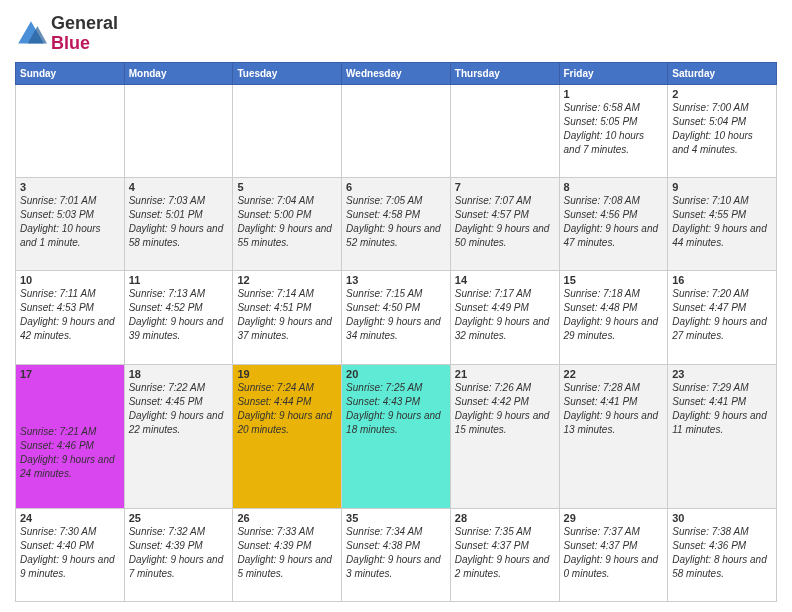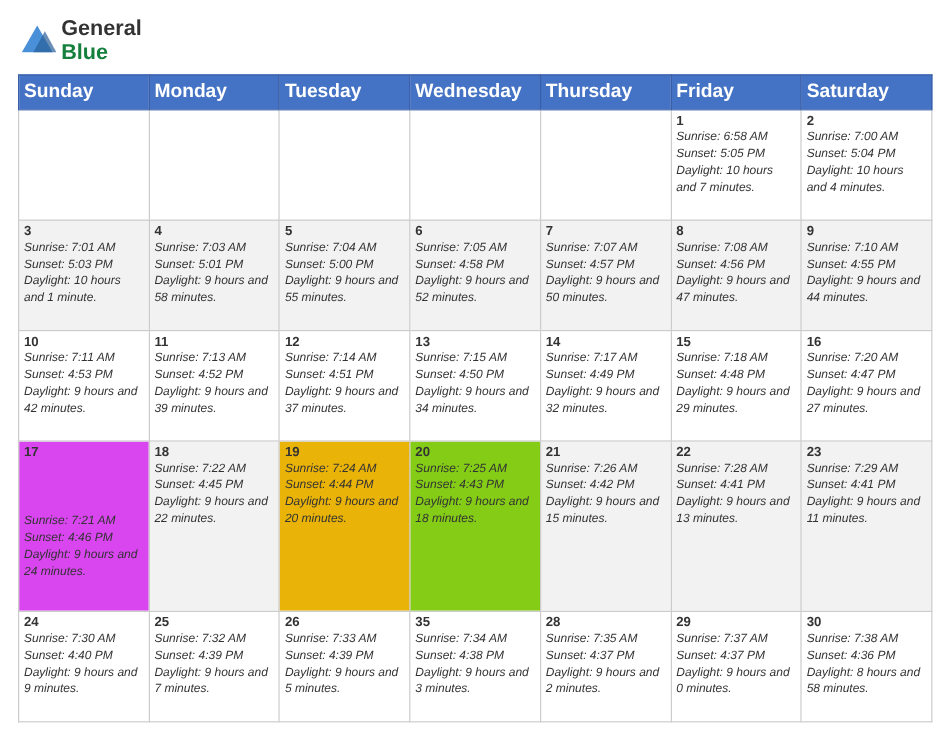--- a/index.html
+++ b/index.html
@@ -28,21 +28,21 @@
       align-items: center;
       margin-top: 4px;
     }
     .logo-text {
       font-size: 18px;
       font-weight: bold;
       color: #333;
       line-height: 1.1;
     }
     .logo-text span {
-      color: #15803d;
+      color: #be185d;
     }
     .logo-icon {
       width: 32px;
       height: 32px;
       margin-right: 4px;
     }
     .title-block {
       text-align: right;
     }
     .month-title {
@@ -57,21 +57,21 @@
     .calendar {
       flex: 1;
       border: 1px solid #ccc;
       border-collapse: collapse;
       width: 100%;
       table-layout: fixed;
     }
     .calendar th {
       background-color: #4472C4;
       color: #fff;
-      font-size: 16px;
+      font-size: 10px;
       font-weight: bold;
       padding: 5px 4px;
       text-align: left;
       border: 1px solid #3a5fa8;
     }
     .calendar td {
       border: 1px solid #ccc;
       vertical-align: top;
       padding: 3px 4px;
       font-size: 9.5px;
@@ -251,21 +251,21 @@
             <div class="day-info" style="white-space: pre-line;">Sunrise: 7:22 AM
 Sunset: 4:45 PM
 Daylight: 9 hours and 22 minutes.</div>
           </td>
           <td style="background: #eab308;">
             <span class="day-num">19</span>
             <div class="day-info" style="white-space: pre-line;">Sunrise: 7:24 AM
 Sunset: 4:44 PM
 Daylight: 9 hours and 20 minutes.</div>
           </td>
-          <td style="background: #84cc16;">
+          <td style="background: #5eead4;">
             <span class="day-num">20</span>
             <div class="day-info" style="white-space: pre-line;">Sunrise: 7:25 AM
 Sunset: 4:43 PM
 Daylight: 9 hours and 18 minutes.</div>
           </td>
           <td style="background: rgb(242, 242, 242);">
             <span class="day-num">21</span>
             <div class="day-info" style="white-space: pre-line;">Sunrise: 7:26 AM
 Sunset: 4:42 PM
 Daylight: 9 hours and 15 minutes.</div>

